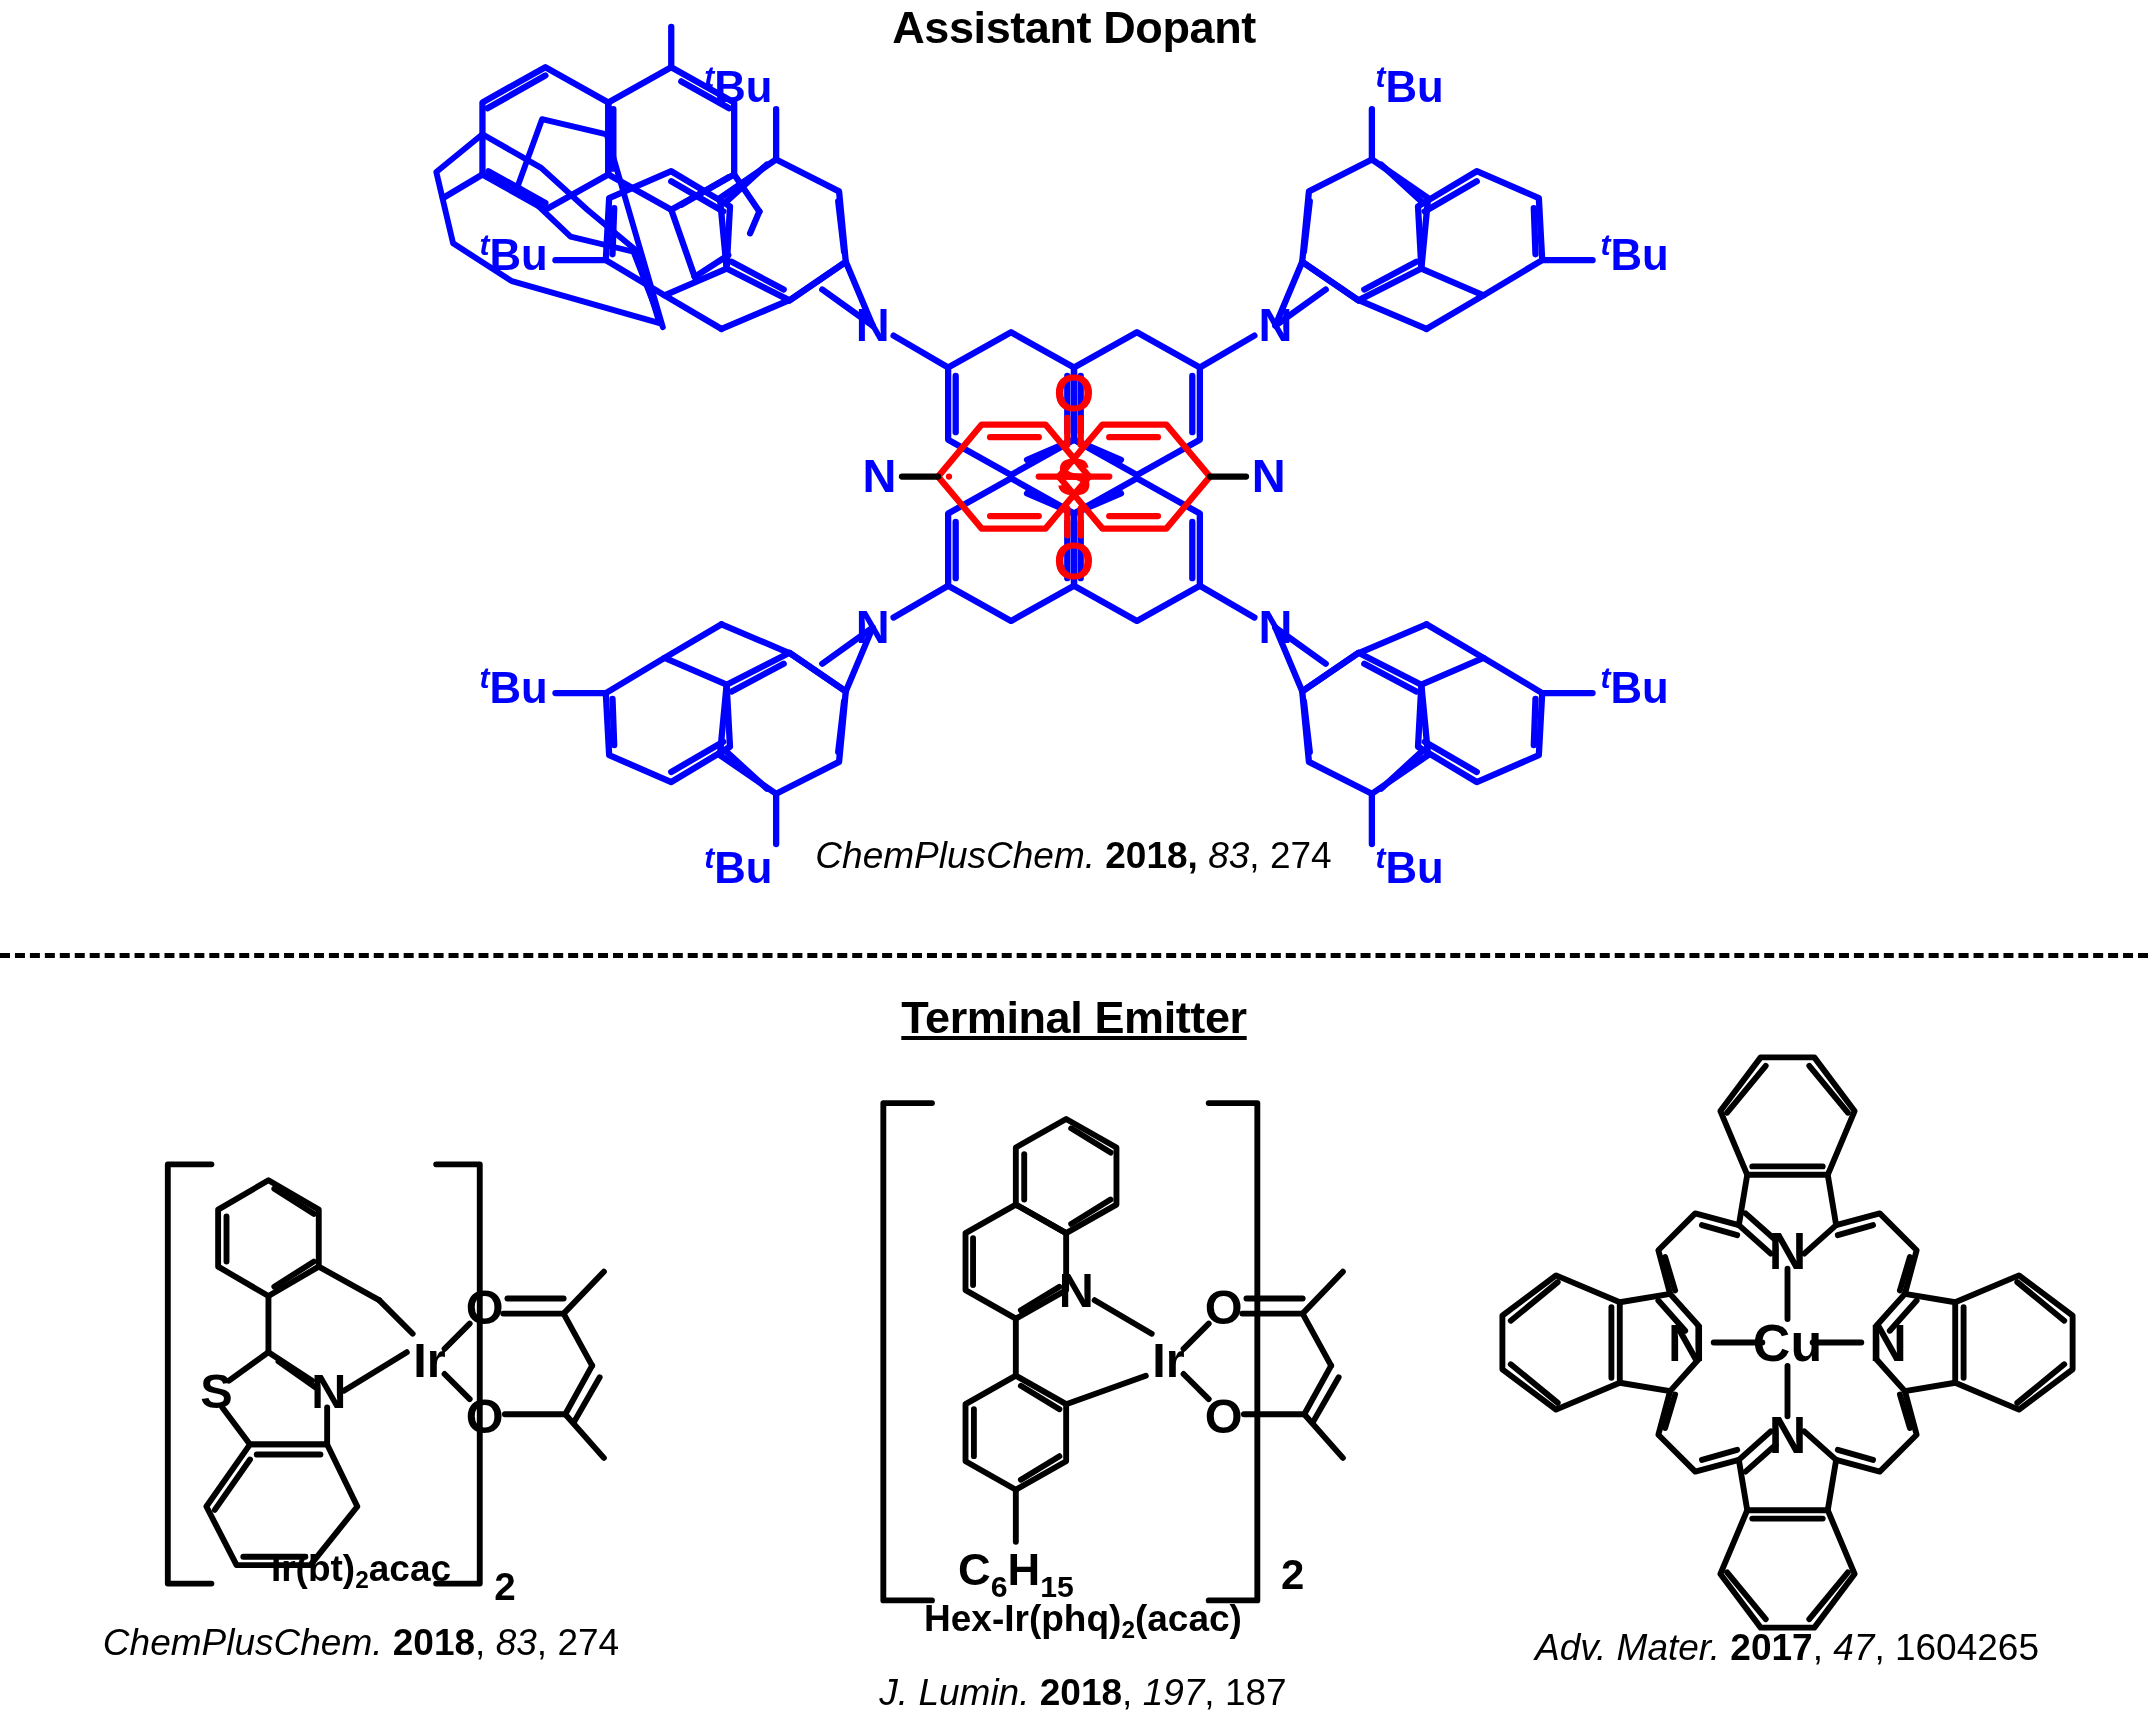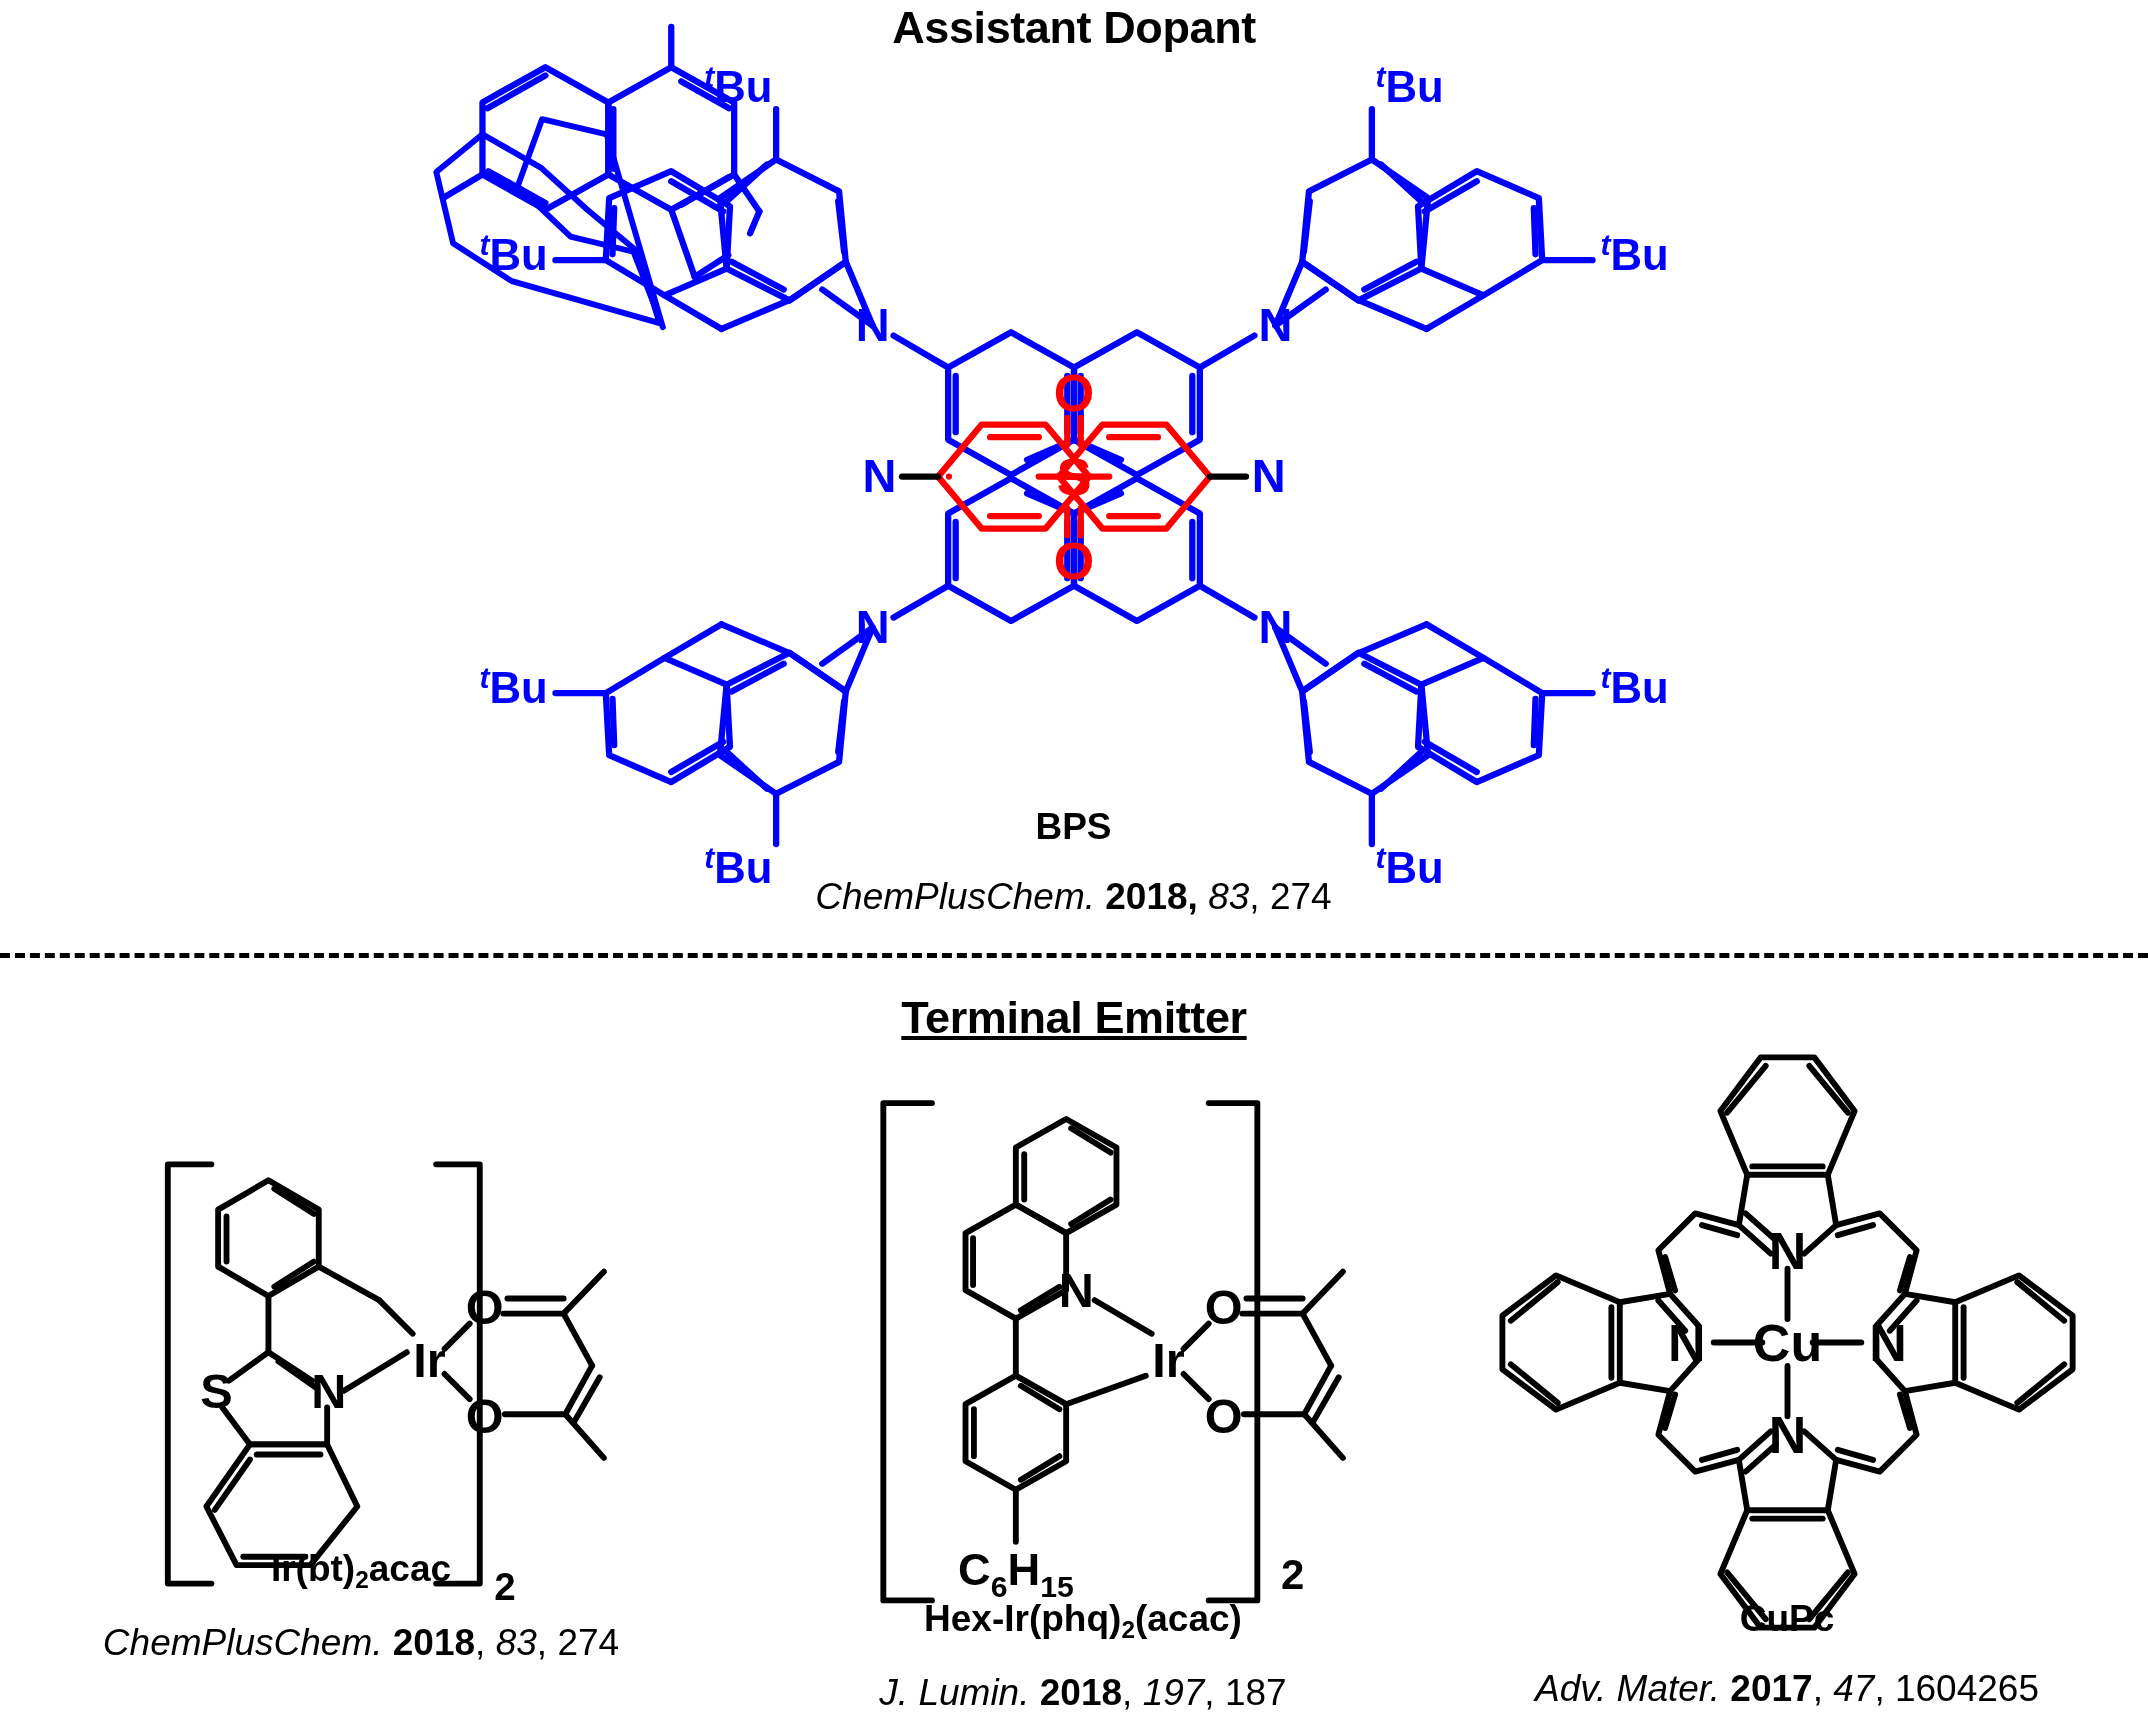--- a/index.html
+++ b/index.html
@@ -263,21 +263,20 @@
     <g>
       <text x="1948" y="838" font-size="52" text-anchor="middle"><tspan font-size="36" font-style="italic" dy="-18">t</tspan><tspan dy="18">Bu</tspan></text>
     </g>
     <g>
       <text x="1680" y="1052" font-size="52" text-anchor="middle"><tspan font-size="36" font-style="italic" dy="-18">t</tspan><tspan dy="18">Bu</tspan></text>
     </g>
   </g>
 </svg>
 
 <div class="cap" style="left:738px;top:806px;width:671px;">
-  <div class="name">BPS</div>
   <div class="ref">
     <i>ChemPlusChem.</i><b> </b><b>2018</b><b>,</b> <i>83</i>, <span>274</span>
   </div>
 </div>
 
 <svg id="irbt-svg" width="722" height="587" viewBox="0 0 860 700" style="left:50px;top:1057px;">
   <g stroke="#000" stroke-width="7" fill="none" stroke-linecap="round" stroke-linejoin="round">
 
     <polyline points="192,128 140,128 140,628 192,628"></polyline>
 
@@ -470,18 +469,17 @@
   <g fill="#000" text-anchor="middle">
     <text x="350" y="262" font-size="62">N</text>
     <text x="350" y="482" font-size="62">N</text>
     <text x="230" y="372" font-size="62">N</text>
     <text x="470" y="372" font-size="62">N</text>
     <text x="350" y="372" font-size="62">Cu</text>
   </g>
 </svg>
 
 <div class="cap" style="left:1426px;top:1598px;width:722px;">
-  <div class="name">CuPc</div>
   <div class="ref">
     <i>Adv. Mater.</i> <b>2017</b>, <i>47</i>, <span>1604265</span>
   </div>
 </div>
 
 
 </body></html>

